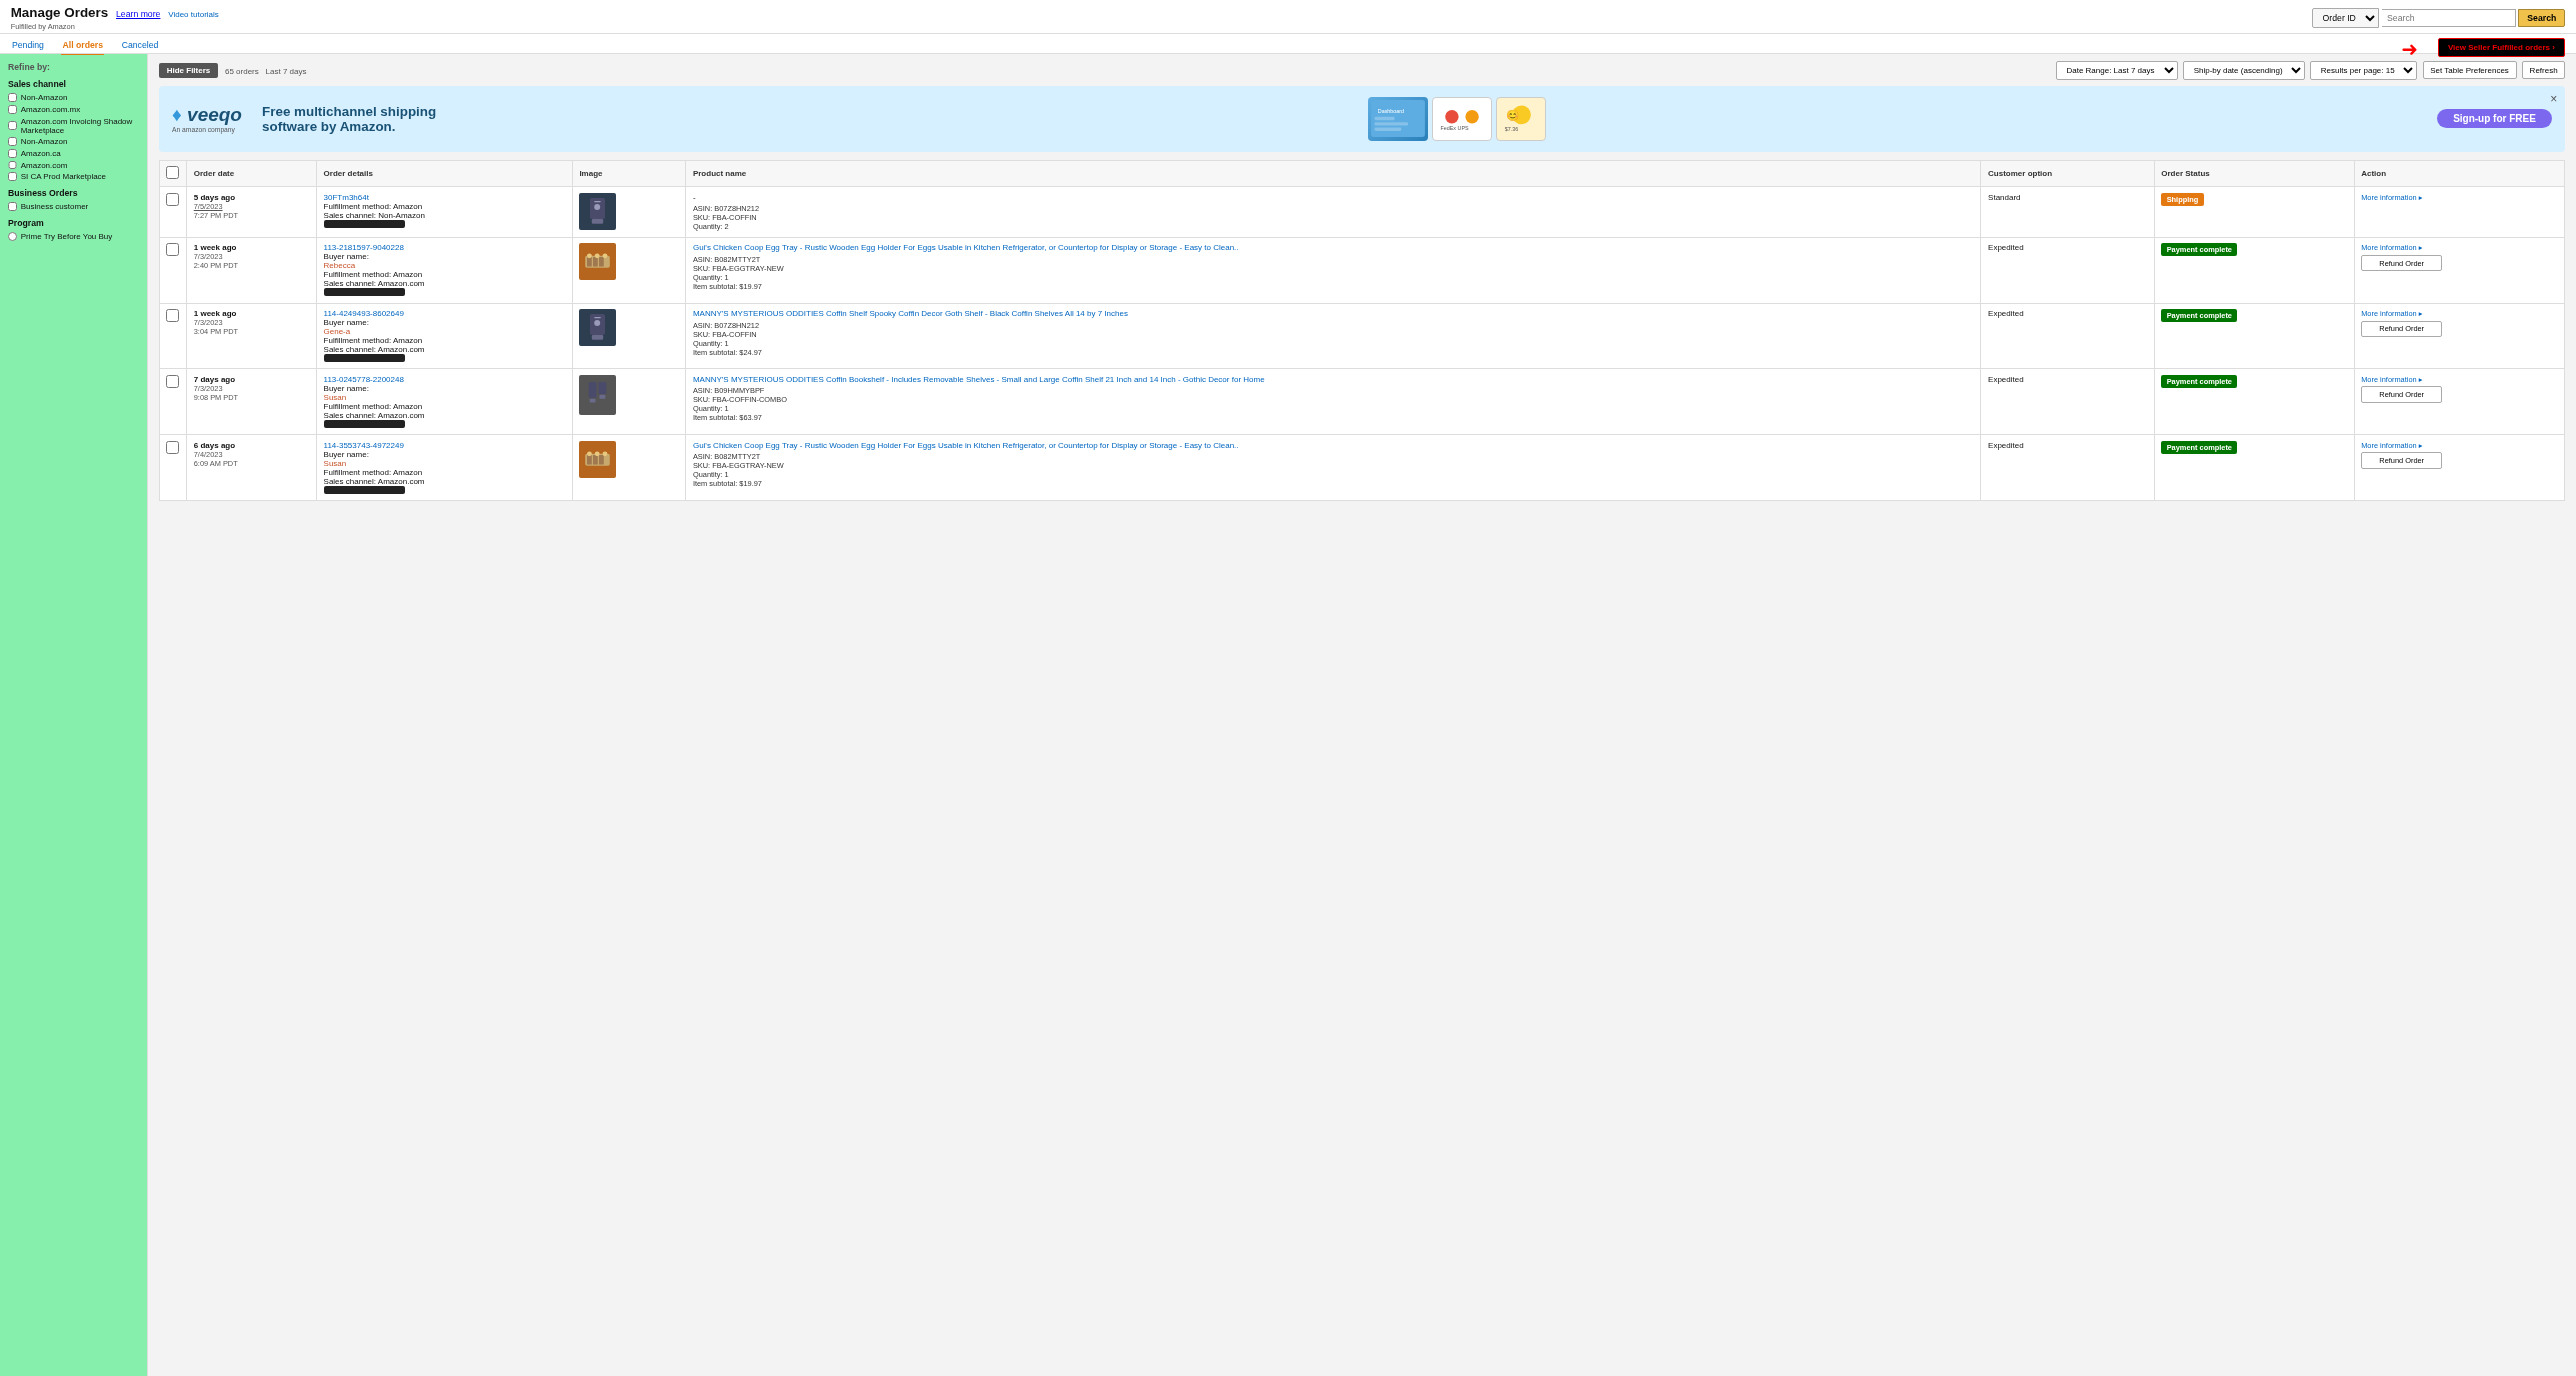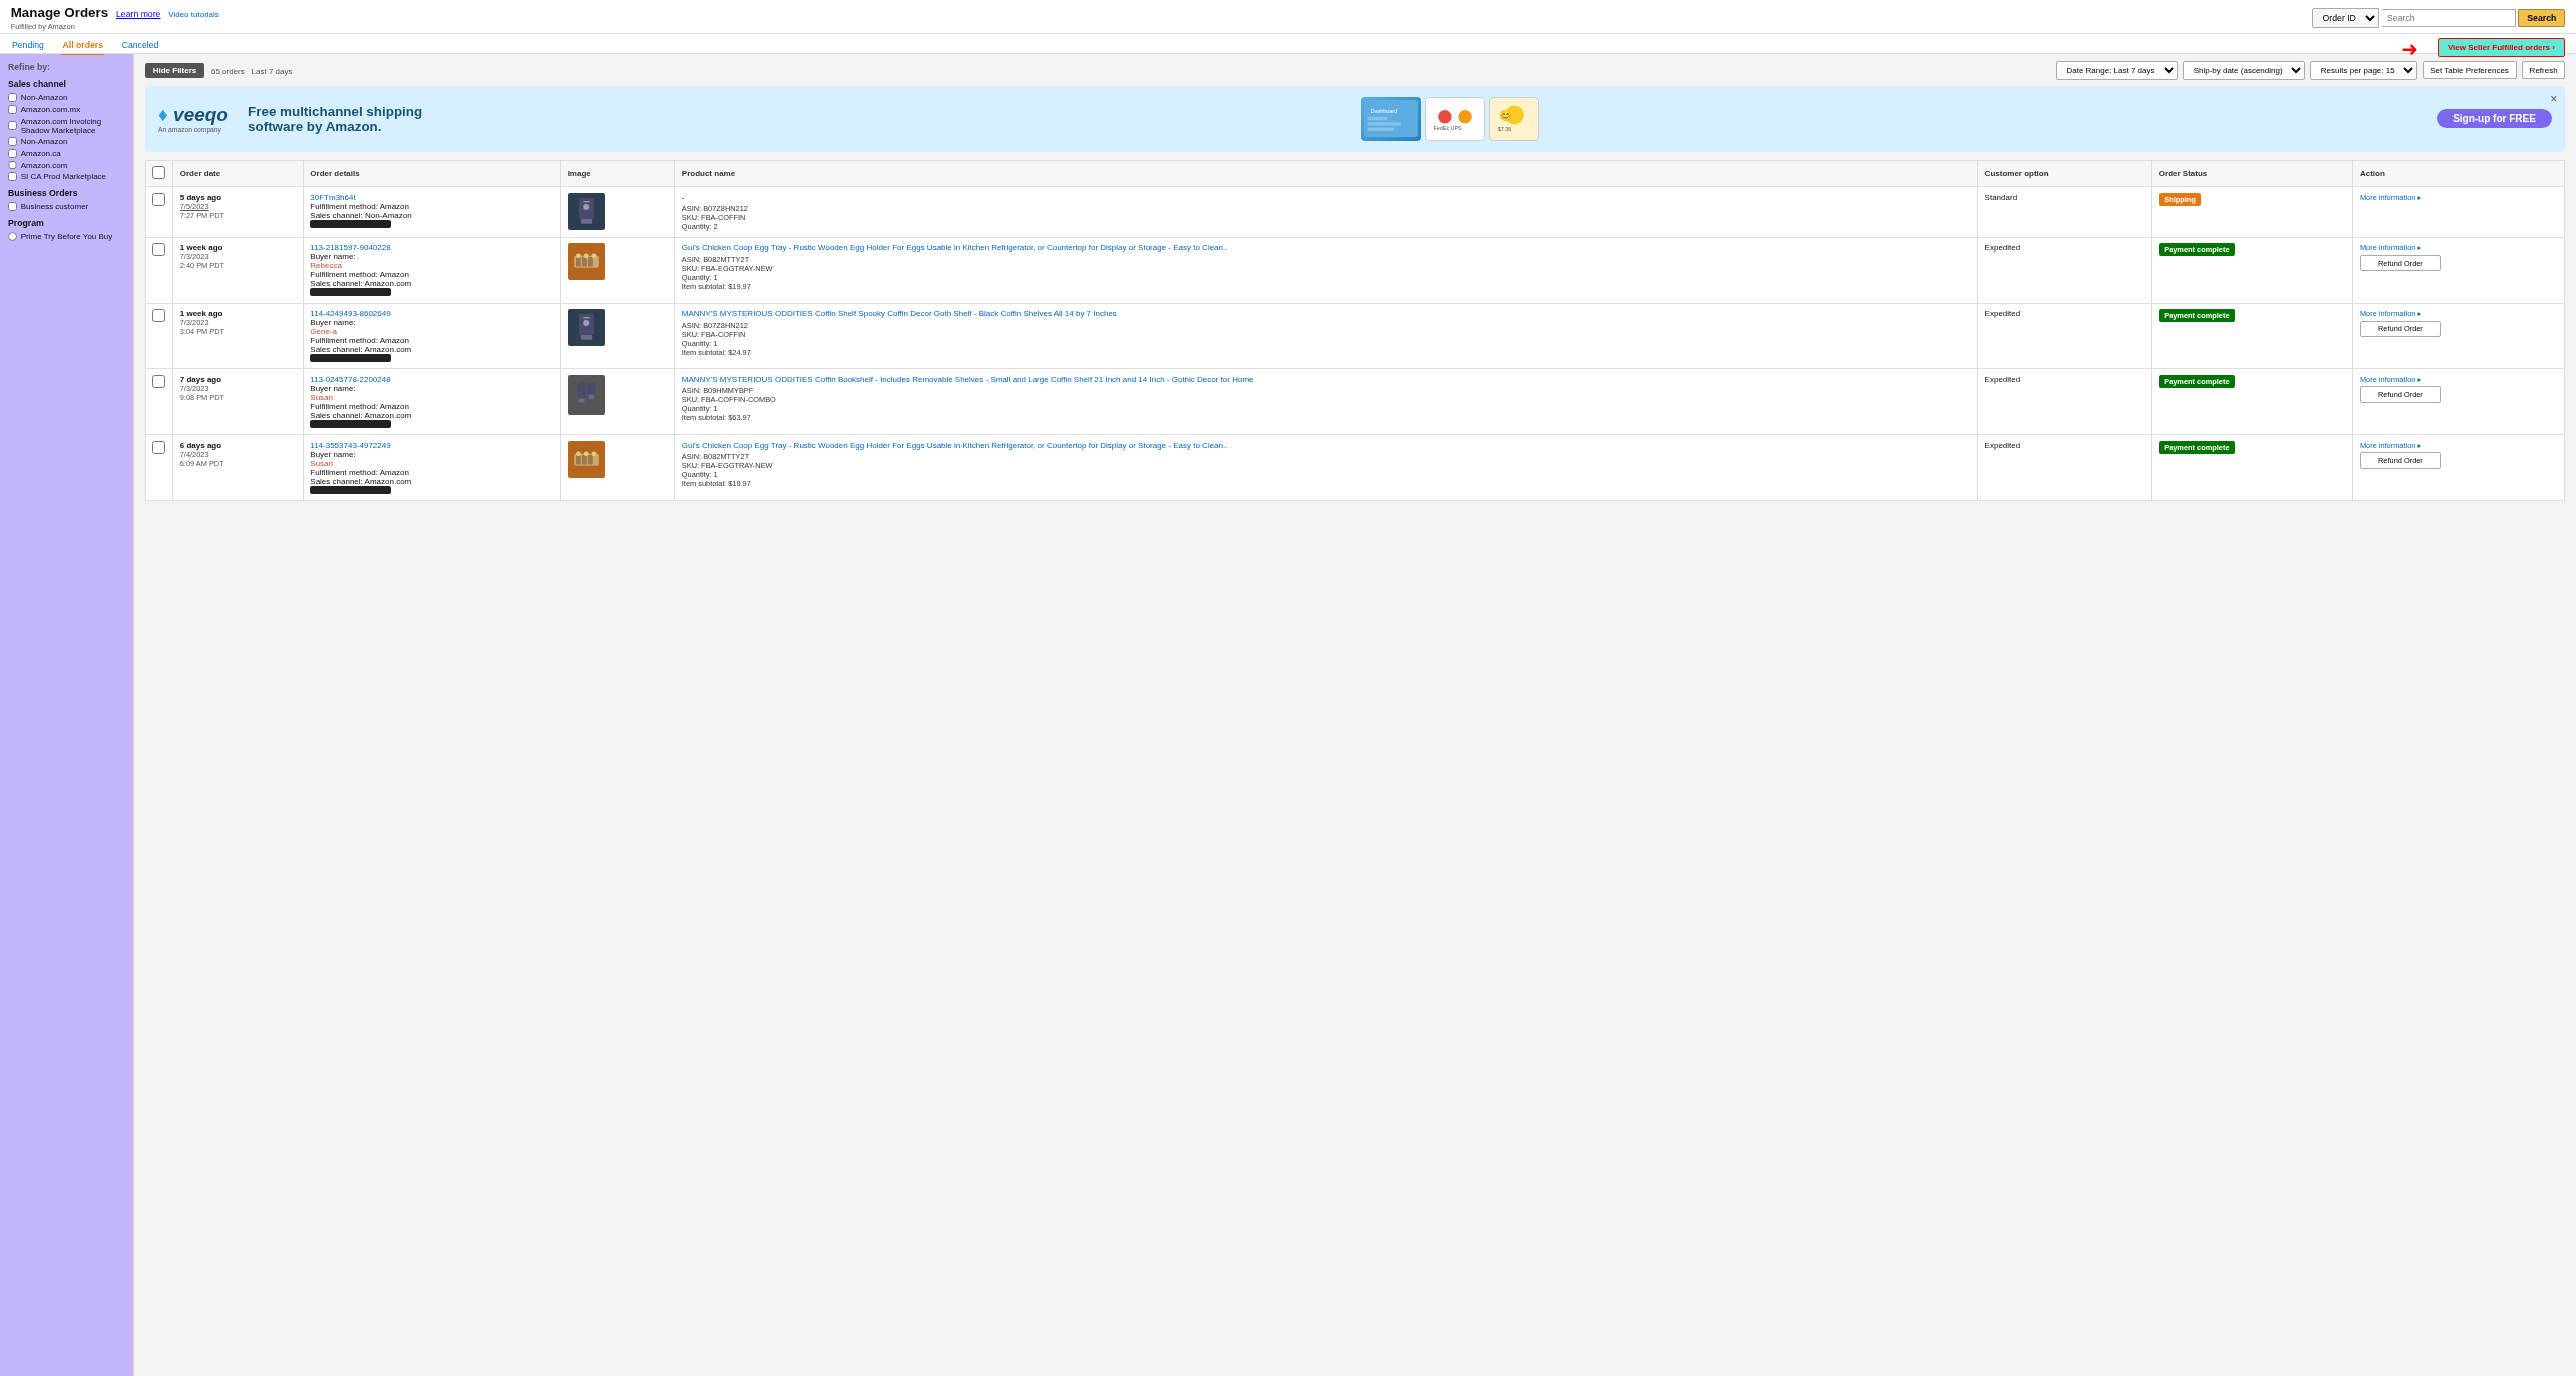--- a/index.html
+++ b/index.html
@@ -13,28 +13,28 @@
     .search-bar select { padding: 3.4px 5.4px; border: 0.7px solid #aaa; border-radius: 2px 0 0 2px; font-size: 8.7px; background: #f7f7f7; }
     .search-bar input { padding: 3.4px 5.4px; border: 0.7px solid #aaa; border-left: none; width: 134px; font-size: 8.7px; }
     .search-bar button { padding: 3.4px 8px; background: #f0c14b; border: 0.7px solid #a88734; border-radius: 0 2px 2px 0; cursor: pointer; font-size: 8.7px; font-weight: bold; }
 
     
     .tab-bar { background: #fff; padding: 0 10.7px; border-bottom: 1.3px solid #ddd; display: flex; align-items: flex-end; gap: 16px; position: relative; }
     .tab-bar .tab { padding: 5.4px 1.3px 4px; font-size: 8.7px; cursor: pointer; color: #0066c0; border-bottom: 1.3px solid transparent; margin-bottom: -1.3px; }
     .tab-bar .tab.active { color: #e47911; border-bottom: 1.3px solid #e47911; font-weight: bold; }
     .tab-bar .tab.inactive { color: #0066c0; }
     .view-seller-btn { position: absolute; right: 10.7px; top: 4px; }
-    .view-seller-btn button { padding: 4px 9.4px; background: #5eead4; border: 1.3px solid #e00; border-radius: 2px; color: #e00; font-size: 8px; cursor: pointer; font-weight: bold; }
+    .view-seller-btn button { padding: 4px 9.4px; background: #000000; border: 1.3px solid #e00; border-radius: 2px; color: #e00; font-size: 8px; cursor: pointer; font-weight: bold; }
     .red-arrow { color: red; font-size: 19px; position: absolute; right: 154px; top: 1.3px; }
 
     
     .main-layout { display: flex; }
 
     
-    .sidebar { width: 134px; min-width: 121px; background: #c4b5fd; border-right: 0.7px solid #ddd; padding: 8px; min-height: calc(100vh - 54px); }
+    .sidebar { width: 148px; min-width: 121px; background: #86efac; border-right: 0.7px solid #ddd; padding: 8px; min-height: calc(100vh - 54px); }
     .sidebar .refine-title { font-size: 8.7px; font-weight: bold; color: #555; margin-bottom: 6.7px; }
     .sidebar .section-title { font-size: 8.7px; font-weight: bold; margin: 6.7px 0 4px 0; }
     .sidebar label { display: flex; align-items: center; gap: 4px; font-size: 8px; margin-bottom: 2.7px; color: #111; cursor: pointer; }
     .sidebar label input[type=checkbox] { width: 8.7px; height: 8.7px; }
     .sidebar label input[type=radio] { width: 8.7px; height: 8.7px; }
 
     
     .content { flex: 1; padding: 6.7px 10.7px; }
 
     

